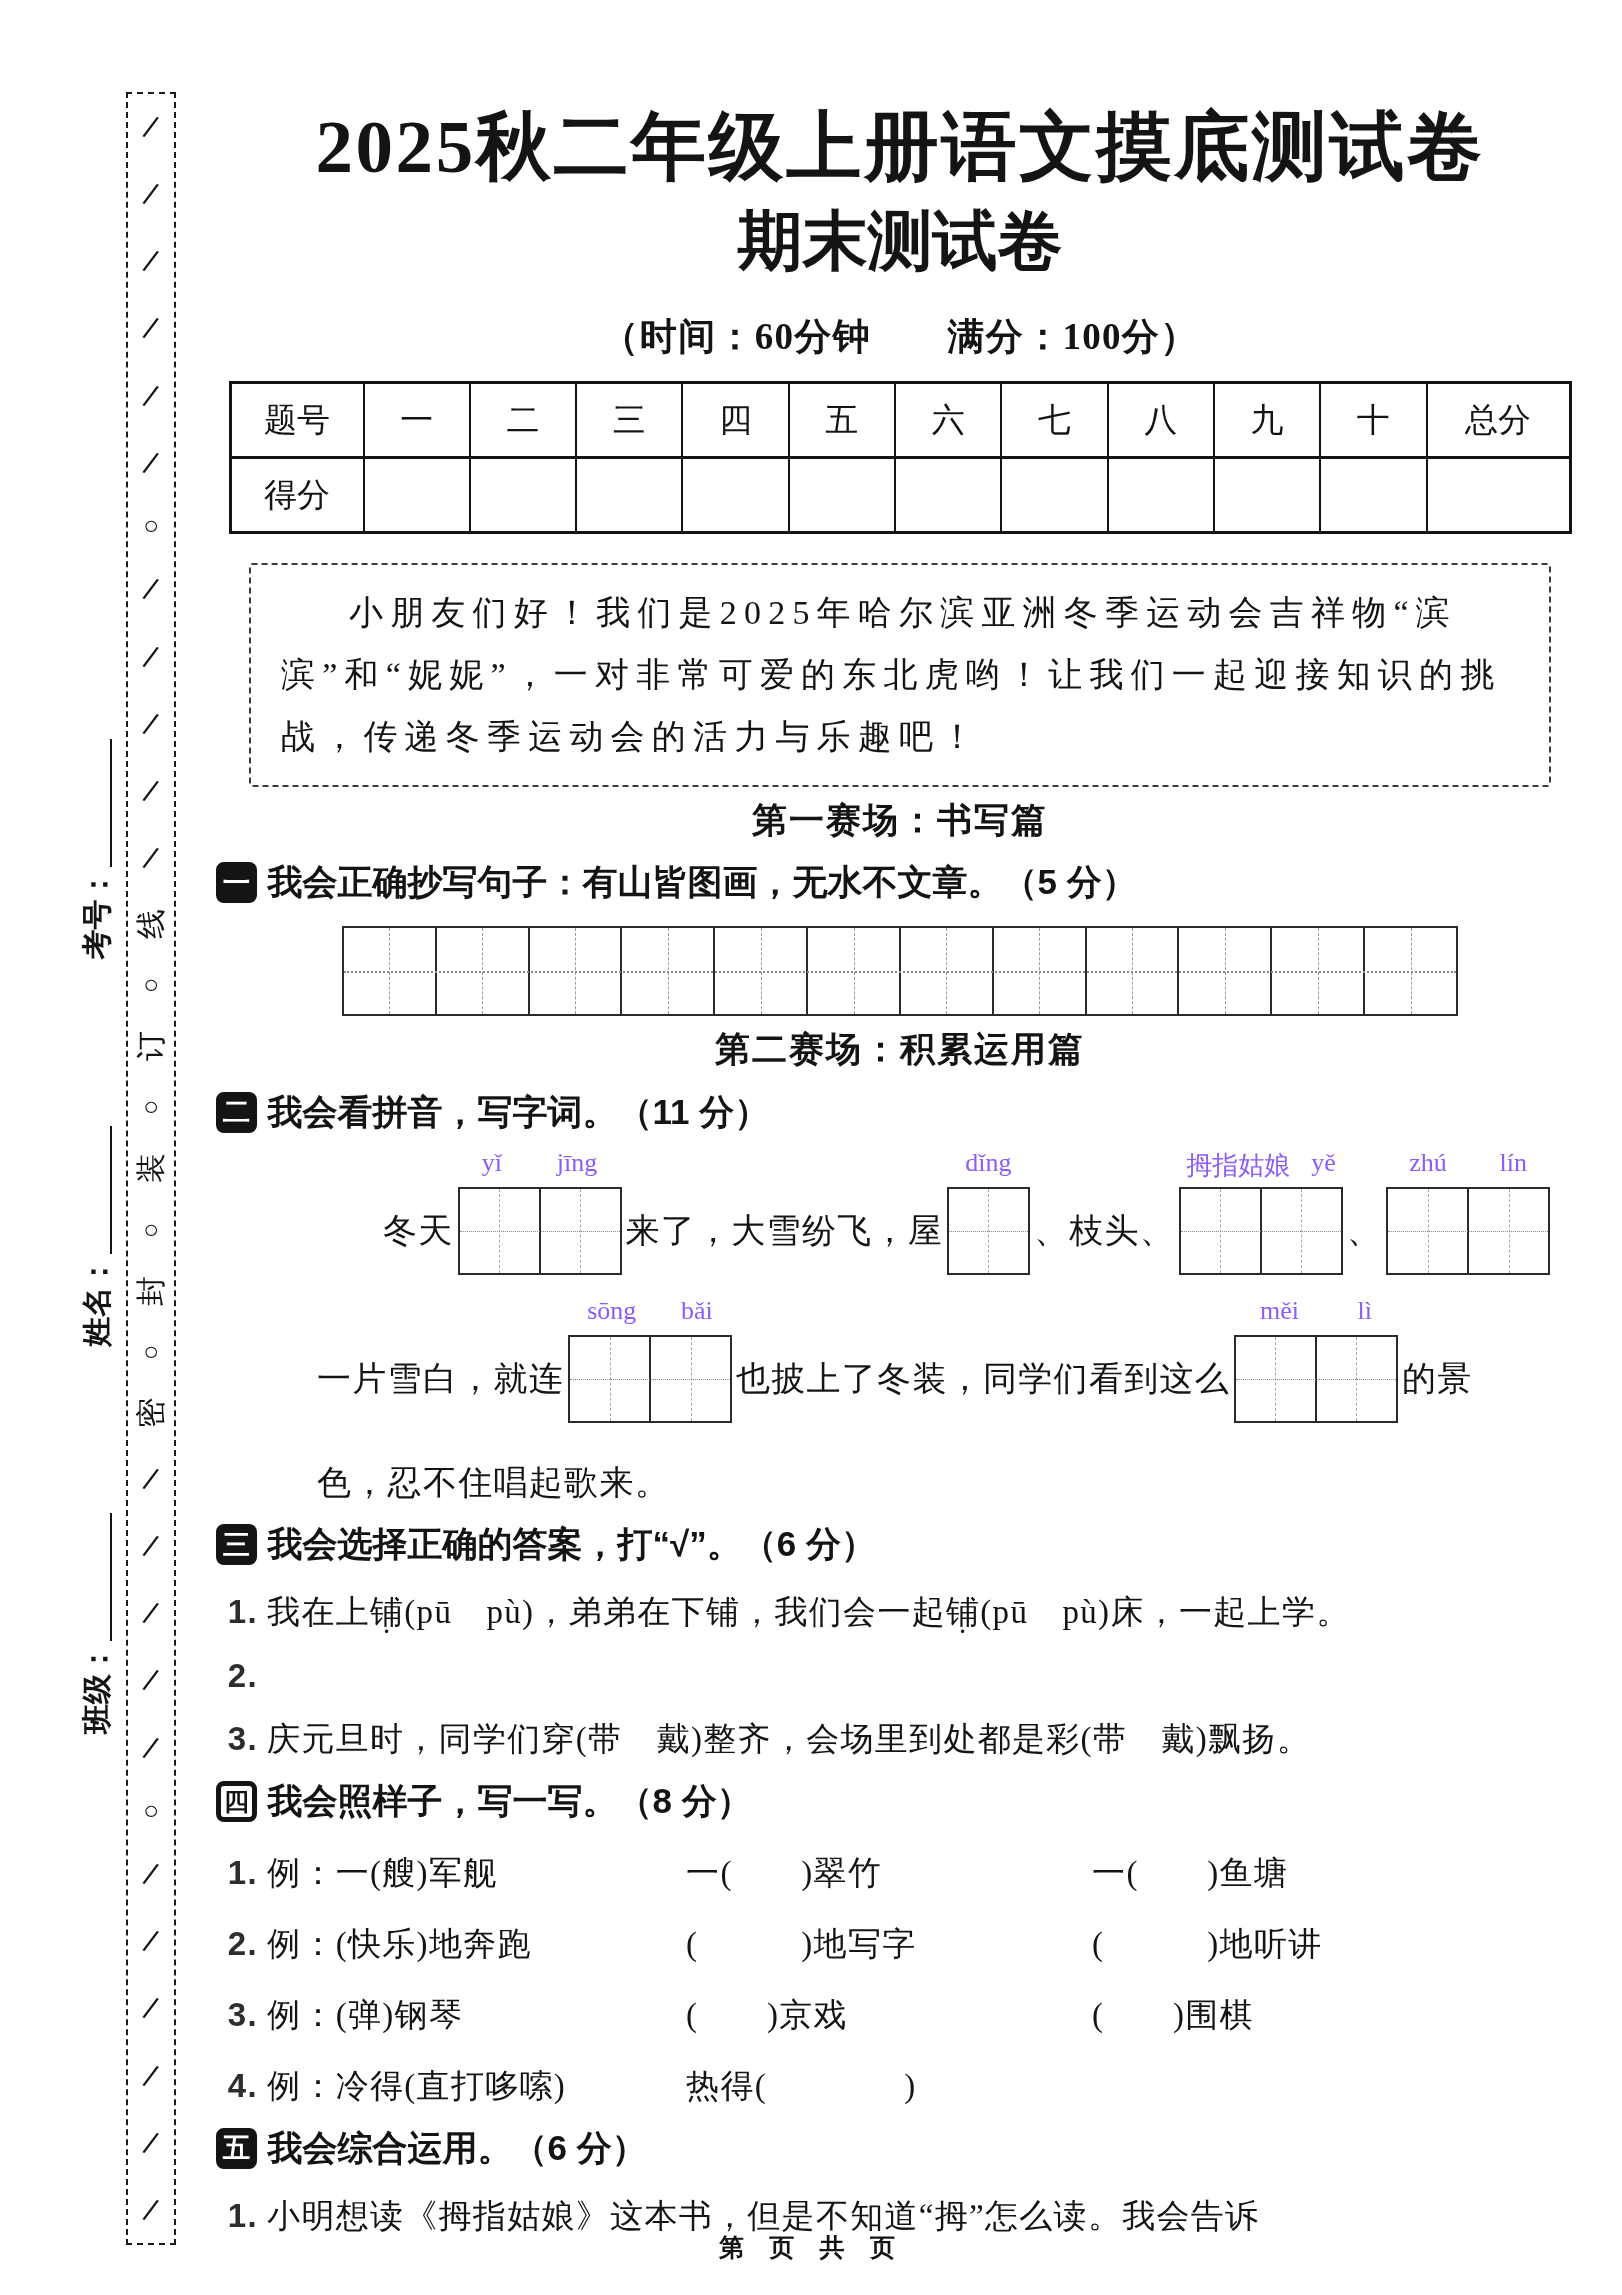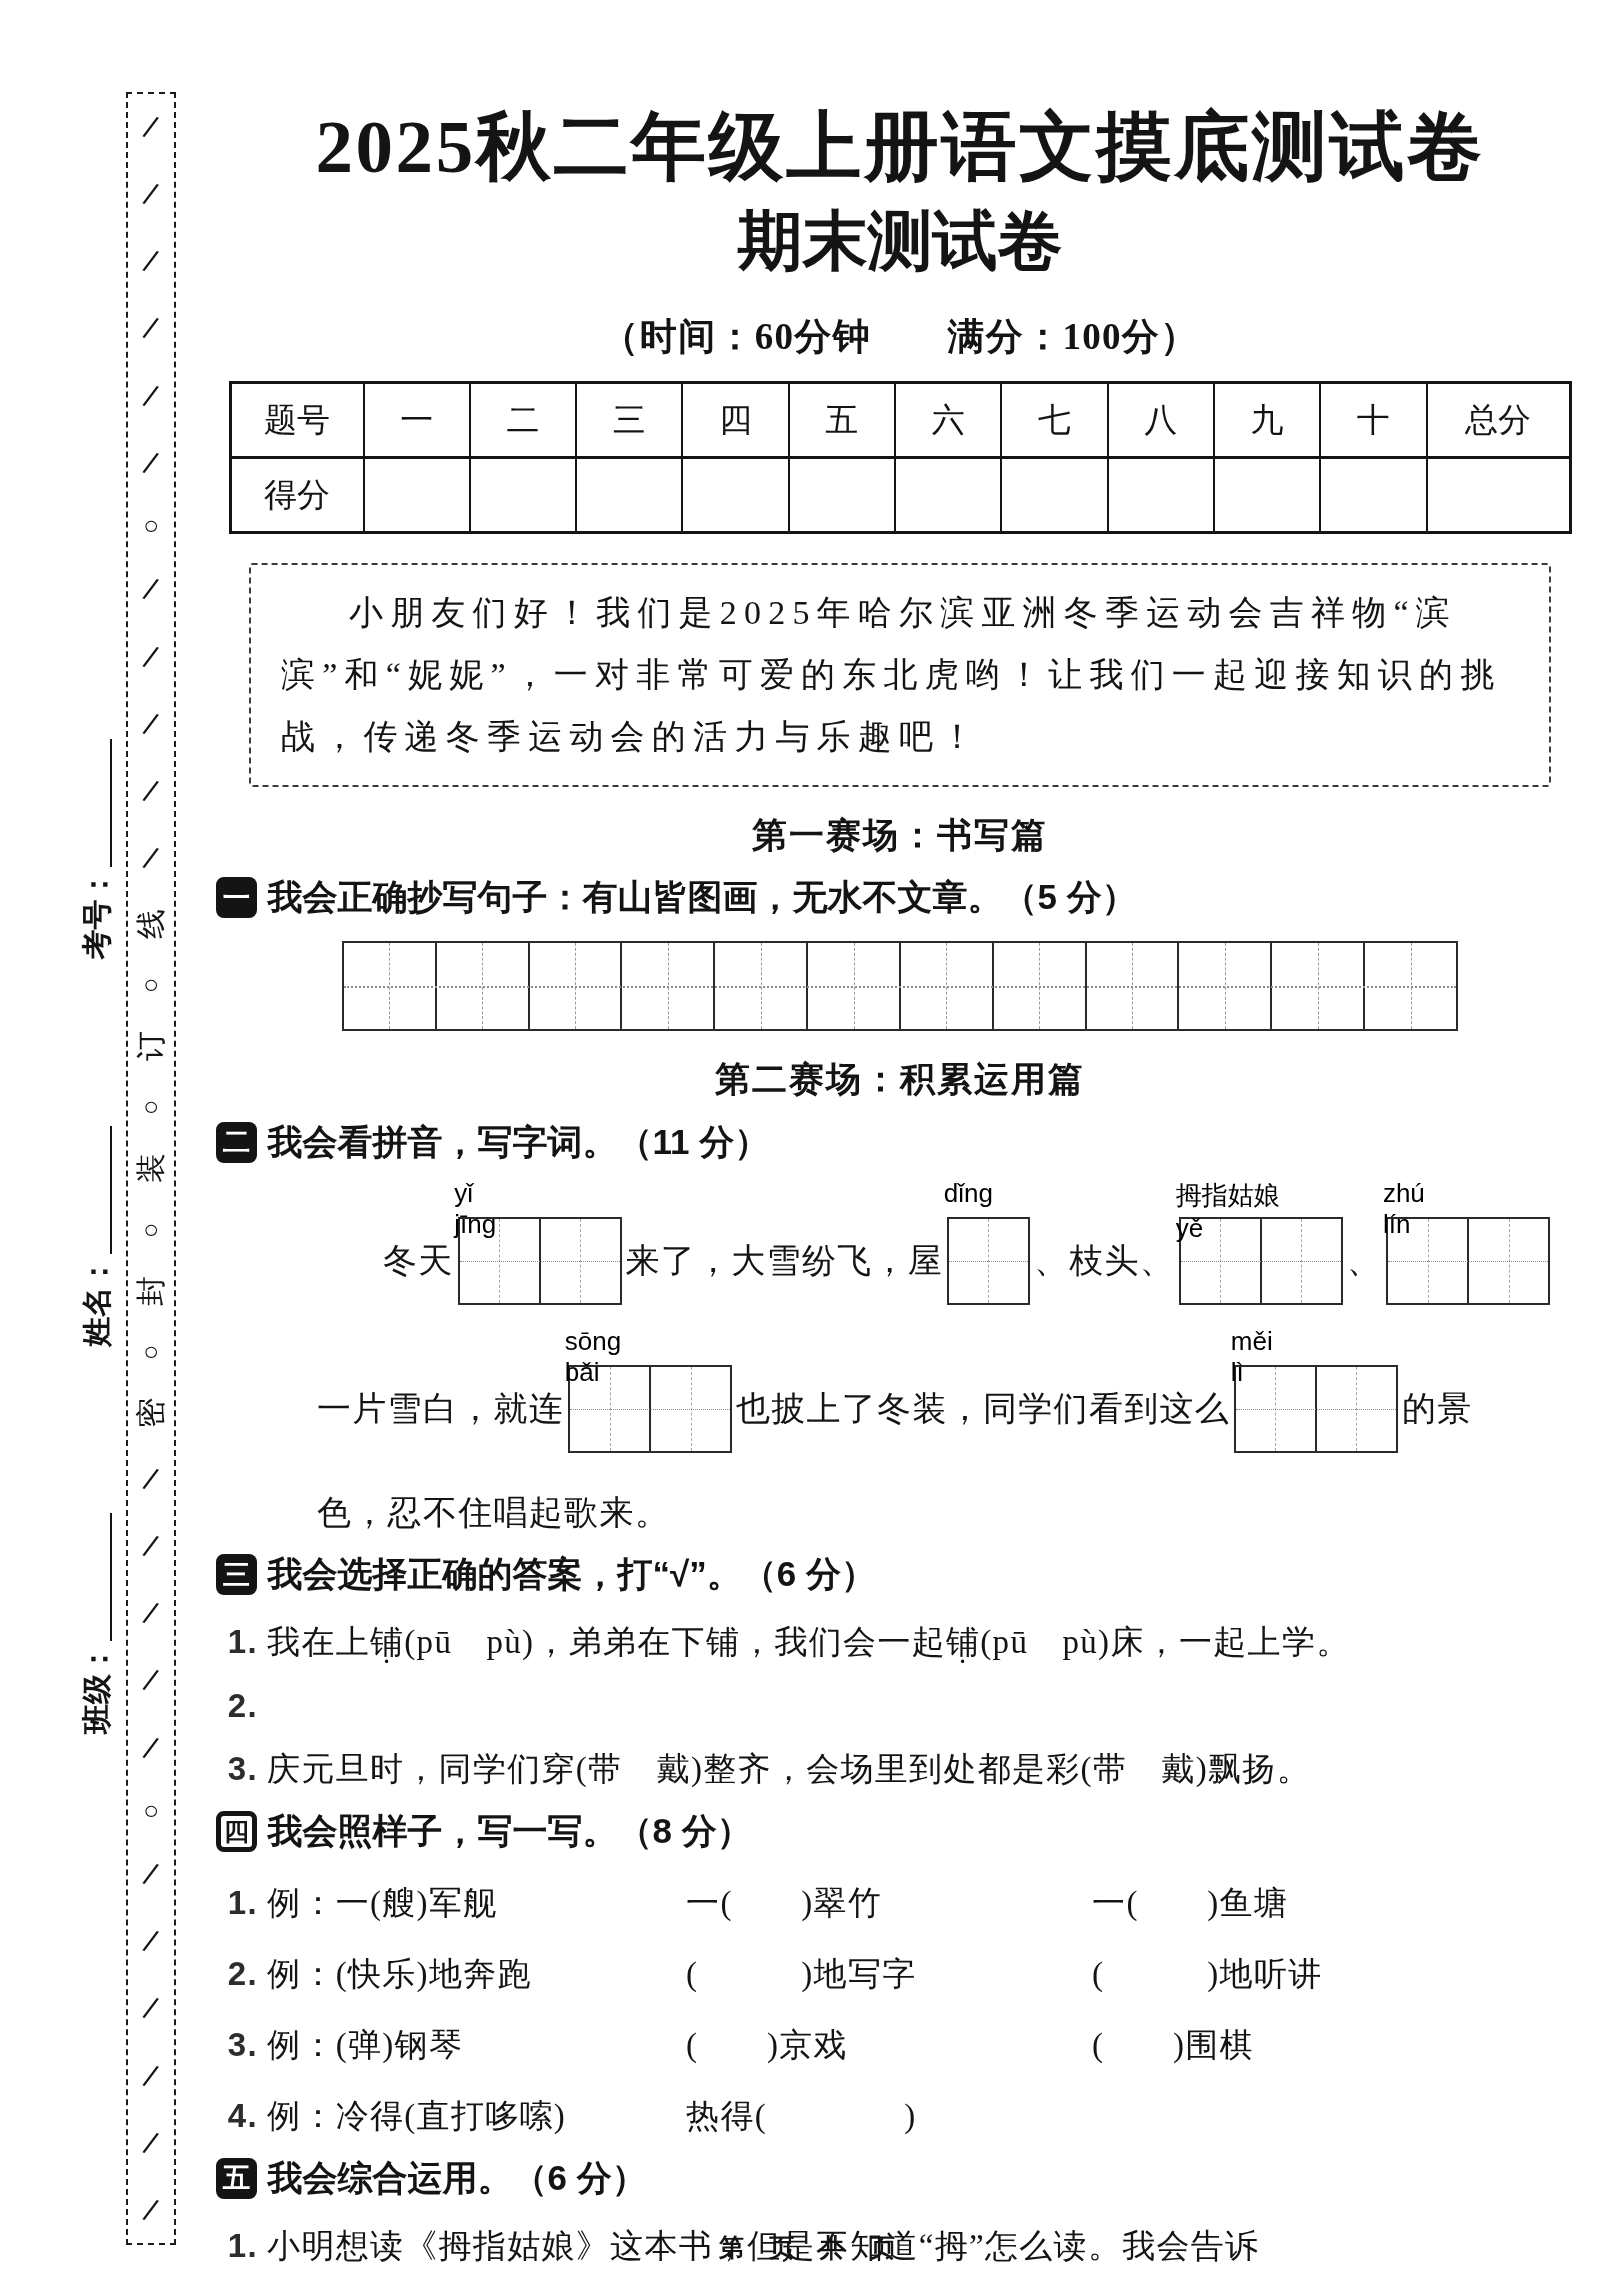--- a/index.html
+++ b/index.html
@@ -30,21 +30,21 @@
               border:3.3px solid #141414;}
   table.score td{border:2px solid #141414;height:72px;text-align:center;font-size:33px;padding:0;}
   table.score tr:first-child td{border-bottom:3.3px solid #141414;margin-left:25px;}
   table.score td.corner{width:131px;}
   table.score td.total{width:141px;}
 
   .intro-box{width:1302px;box-sizing:border-box;margin:29px auto 0;border:2px dashed #3a3a3a;
              border-radius:2.6px;padding:17px 30px;font-size:34px;line-height:1.82;
              letter-spacing:7.2px;text-indent:2em;}
 
-  .sec-head{margin-top:25px;text-align:center;font-family:"Liberation Sans","DejaVu Sans",sans-serif;
+  .sec-head{margin-top:10px;text-align:center;font-family:"Liberation Sans","DejaVu Sans",sans-serif;
             font-weight:bold;font-size:35px;letter-spacing:2px;}
 
   .qtitle{display:flex;align-items:center;gap:10.5px;margin-top:15.7px;
           font-family:"Liberation Sans","DejaVu Sans",sans-serif;font-weight:bold;font-size:35px;}
   .badge{flex:0 0 auto;width:41px;height:41px;border-radius:7.9px;background:#141414;color:#fff;
          display:flex;align-items:center;justify-content:center;font-size:27.5px;font-weight:bold;}
   .badge.outline{background:#fff;color:#141414;border:5.2px solid #141414;box-sizing:border-box;font-size:25px;}
 
   .copygrid{display:flex;width:1112px;height:86px;border:2.6px solid #2a2a2a;margin:19.6px auto 0;position:relative;}
   .gcell{flex:1;border-right:2px solid #2a2a2a;position:relative;}
@@ -55,21 +55,21 @@
   .q2line{display:flex;align-items:center;font-size:34px;letter-spacing:1.3px;white-space:nowrap;}
   .q2line.l1{margin-left:167px;margin-top:51px;}
   .q2line.l2{margin-left:101px;margin-top:60px;}
   .q2line.l3{margin-left:101px;margin-top:37px;display:block;}
   .pinwrap{position:relative;display:flex;border:2px solid #2a2a2a;height:84px;margin:0 3.9px;flex:0 0 auto;}
   .pcell{width:79px;position:relative;border-right:2px solid #2a2a2a;}
   .pcell:last-child{border-right:none;}
   .pcell::before{content:"";position:absolute;left:50%;top:0;bottom:0;border-left:1.3px dashed #a8a8a8;}
   .pinwrap::after{content:"";position:absolute;left:0;right:0;top:50%;border-top:1.3px dotted #8a8a8a;}
   .pinyin{position:absolute;top:-41px;left:-5.2px;right:-5.2px;display:flex;justify-content:space-around;
-          font-family:Liberation Sans, sans-serif;font-size:26px;color:#000000;letter-spacing:0;flex-direction:column;}
+          font-family:Liberation Serif, serif;font-size:26px;color:#8b5cf6;letter-spacing:0;}
   .pinyin.single{justify-content:center;}
 
   .item{display:flex;align-items:baseline;font-size:33px;letter-spacing:1.3px;margin:22px 0 0 11.8px;}
   .ino{font-family:"Liberation Sans","DejaVu Sans",sans-serif;font-weight:bold;color:#2d2d2d;
        margin-right:9.2px;flex:0 0 auto;}
   .emph{position:relative;}
   .emph::after{content:"·";position:absolute;left:50%;transform:translateX(-50%);bottom:-0.62em;font-size:29px;}
 
   .q4row{display:flex;align-items:baseline;font-size:33px;letter-spacing:1.3px;margin:26px 0 0 11.8px;}
   .q4row .c1{flex:0 0 419px;}

